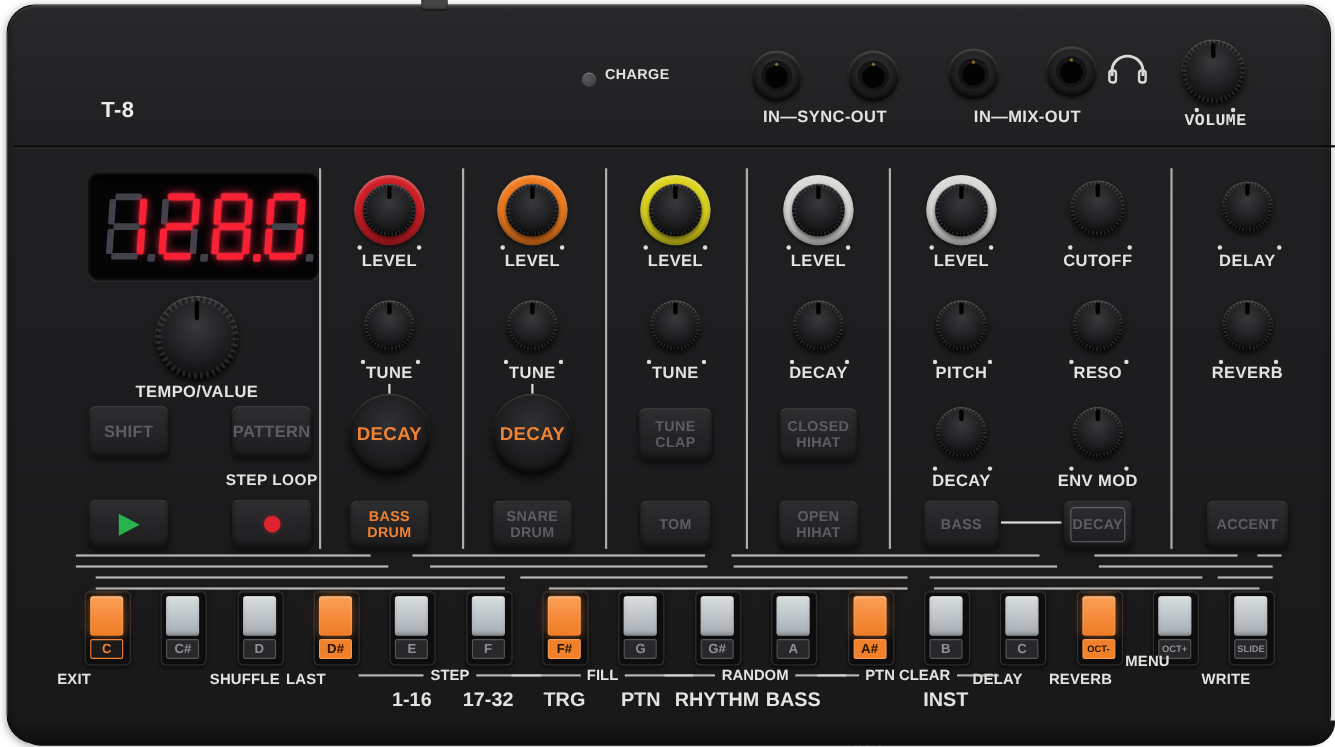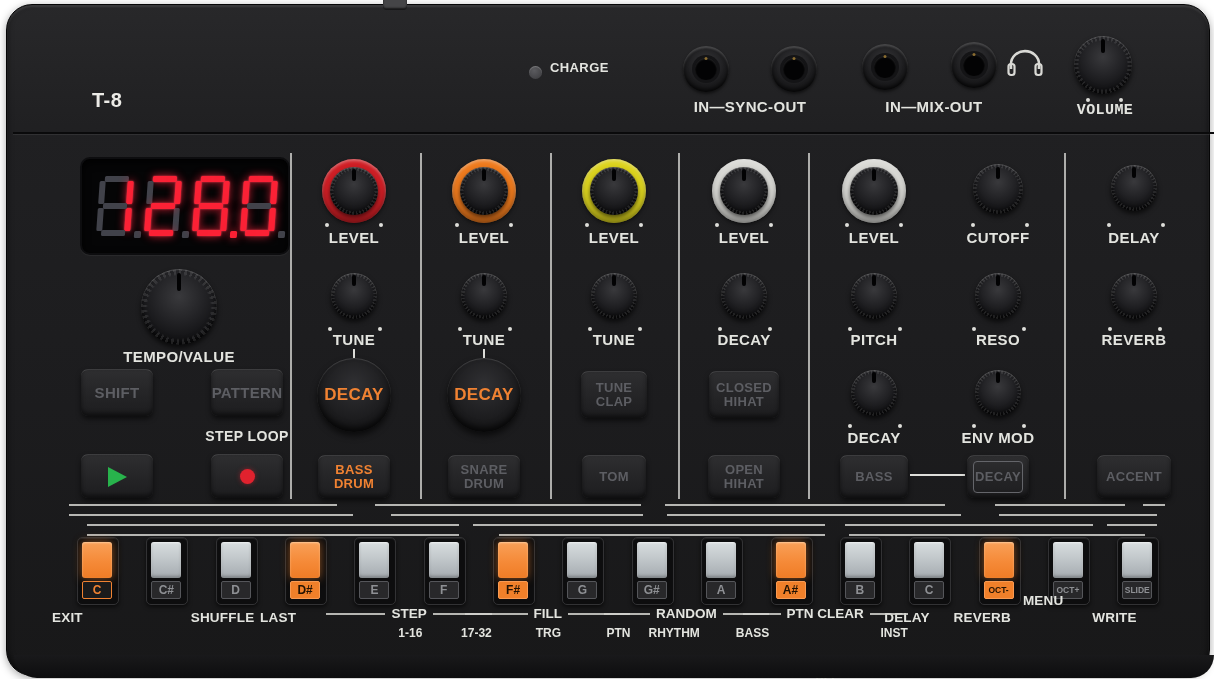--- a/index.html
+++ b/index.html
@@ -103,21 +103,21 @@
   .skey .note.small{font-size:8.5px;}
   .skey.lit .note{background:#f0802a;border-color:#f89a52;color:#231202;}
   .skey.lit.outline .note{background:#1b1b1c;border:1.5px solid #f08232;color:#f08232;}
 
   
   .kfn{position:absolute;width:90px;text-align:left;color:#e3e4df;font-weight:bold;font-size:13.5px;letter-spacing:.2px;}
   .kgroup{position:absolute;height:38px;}
   .kgroup .title-row{position:absolute;left:0;right:0;top:0;display:flex;align-items:center;gap:6px;
     color:#e3e4df;font-weight:bold;font-size:13.5px;}
   .kgroup .title-row .tline{flex:1;height:2px;background:rgba(210,210,206,.85);}
-  .kgroup .sub{position:absolute;top:20px;width:96px;text-align:right;color:#e3e4df;font-weight:bold;font-size:12px;}
+  .kgroup .sub{position:absolute;top:20px;width:96px;text-align:center;color:#e3e4df;font-weight:bold;font-size:18px;}
   .tick{position:absolute;width:2px;height:9px;background:#dededa;}
   .hconn{position:absolute;height:2px;background:#dededa;}
 </style>
 </head>
 <body>
 
 <div id="device">
 
   <div id="model">T-8</div>
 

